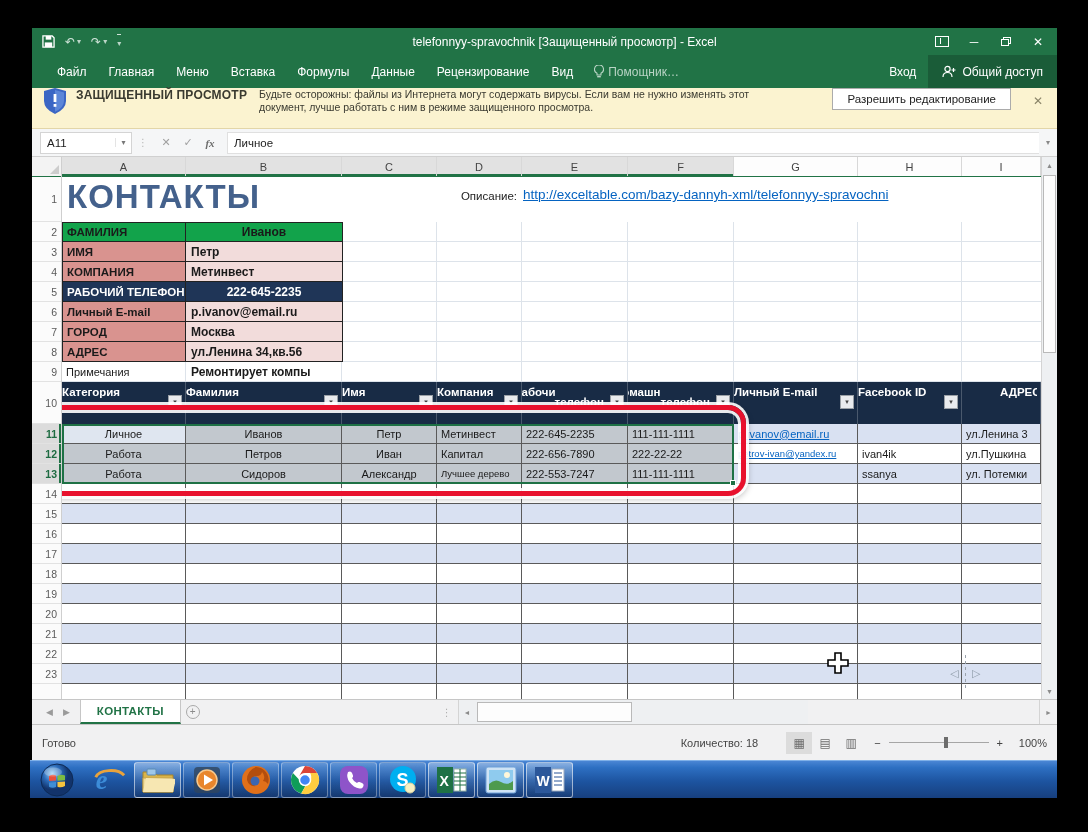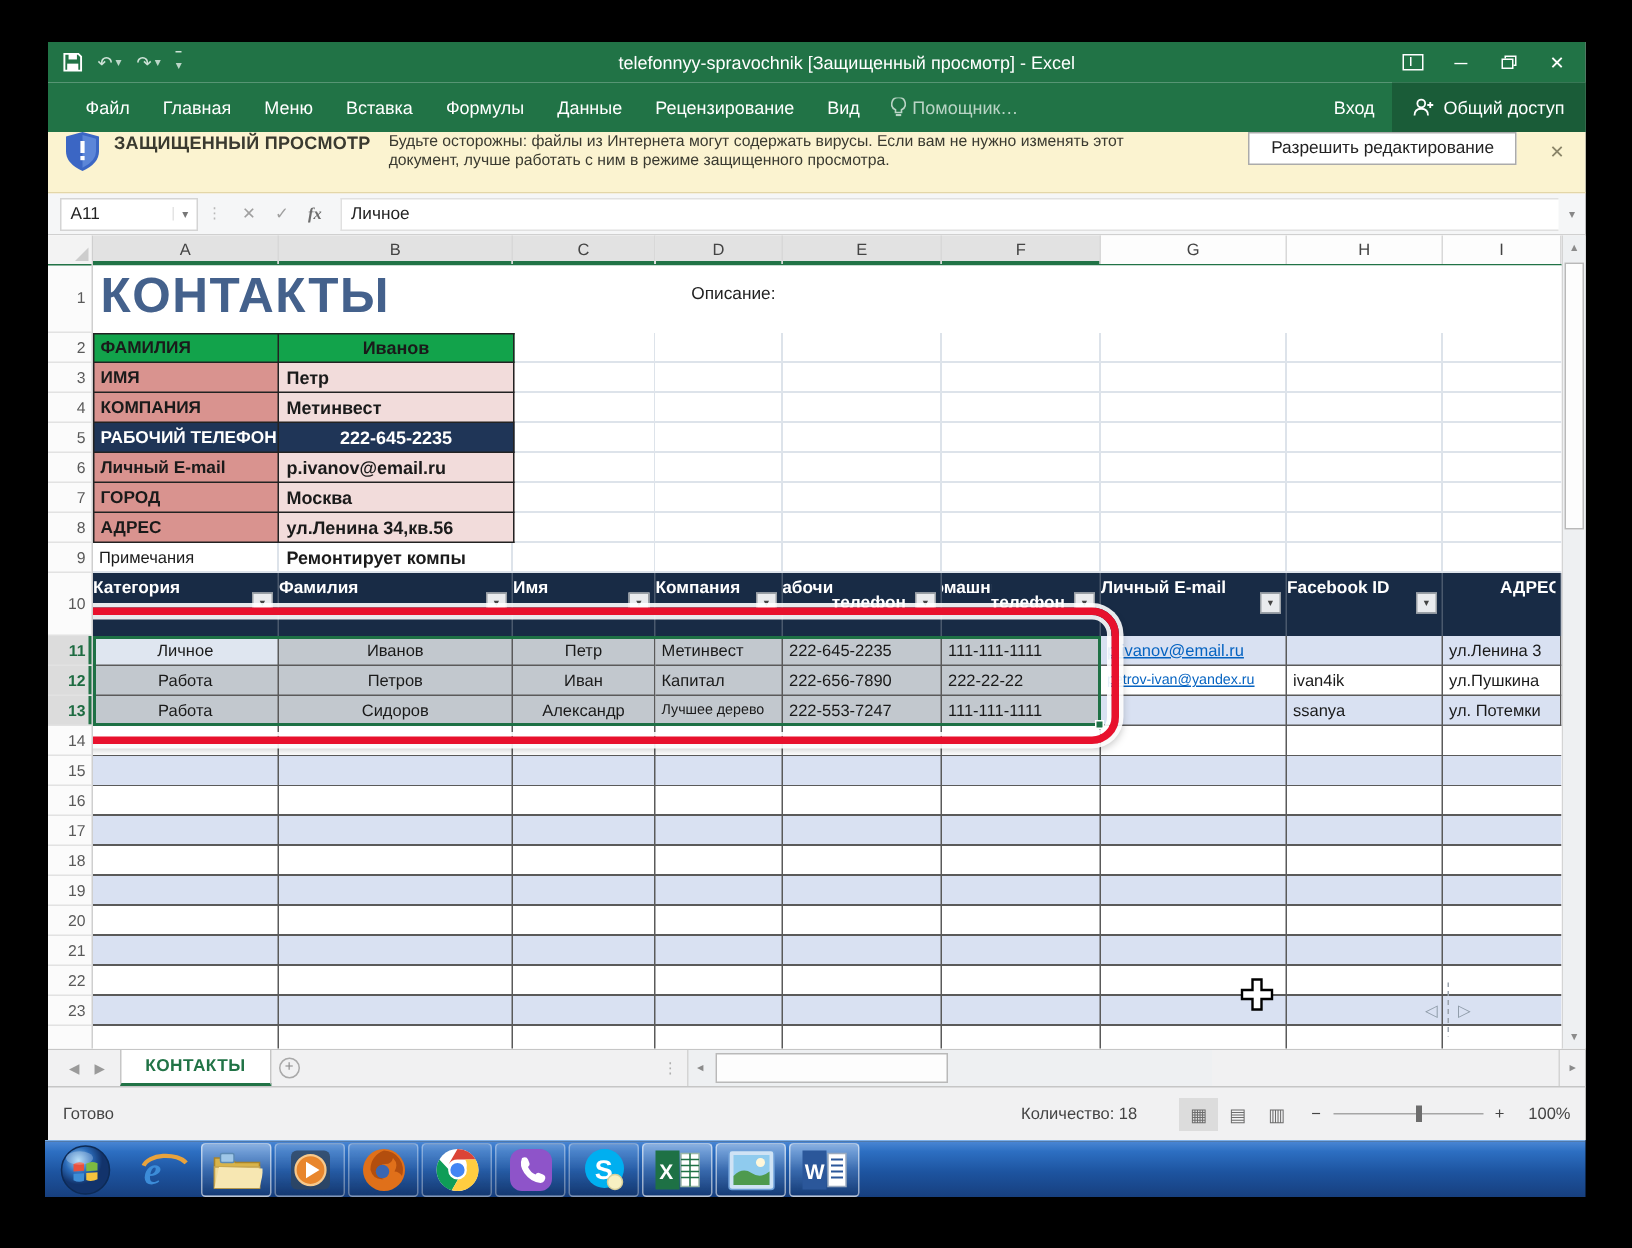--- a/index.html
+++ b/index.html
@@ -326,20 +326,21 @@
           <div class="chcell cF sel">F</div>
           <div class="chcell cG">G</div>
           <div class="chcell cH">H</div>
           <div class="chcell cI">I</div>
         </div>
 
         <div class="grid">
 
           <div class="r1-title">КОНТАКТЫ</div>
           <div class="r1-desc">Описание:</div>
+          <div class="r1-link">http://exceltable.com/bazy-dannyh-xml/telefonnyy-spravochni</div>
 
           <div class="gridlines"></div>
 
           <div class="card">
             <div class="card-row green first">
               <div class="card-label">ФАМИЛИЯ</div>
               <div class="card-value">Иванов</div>
             </div>
             <div class="card-row pink">
               <div class="card-label">ИМЯ</div>

